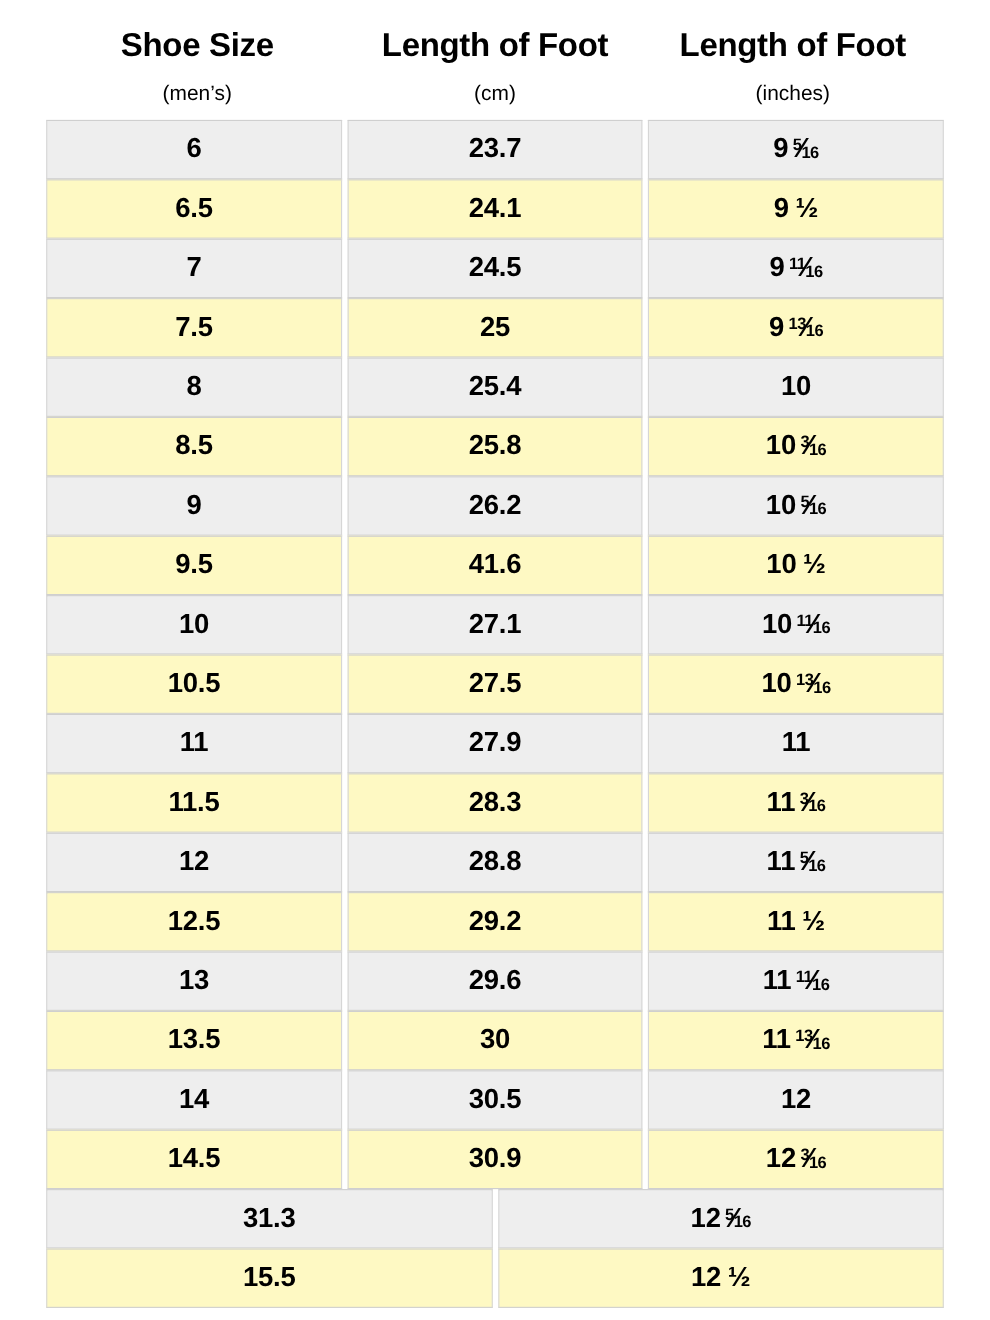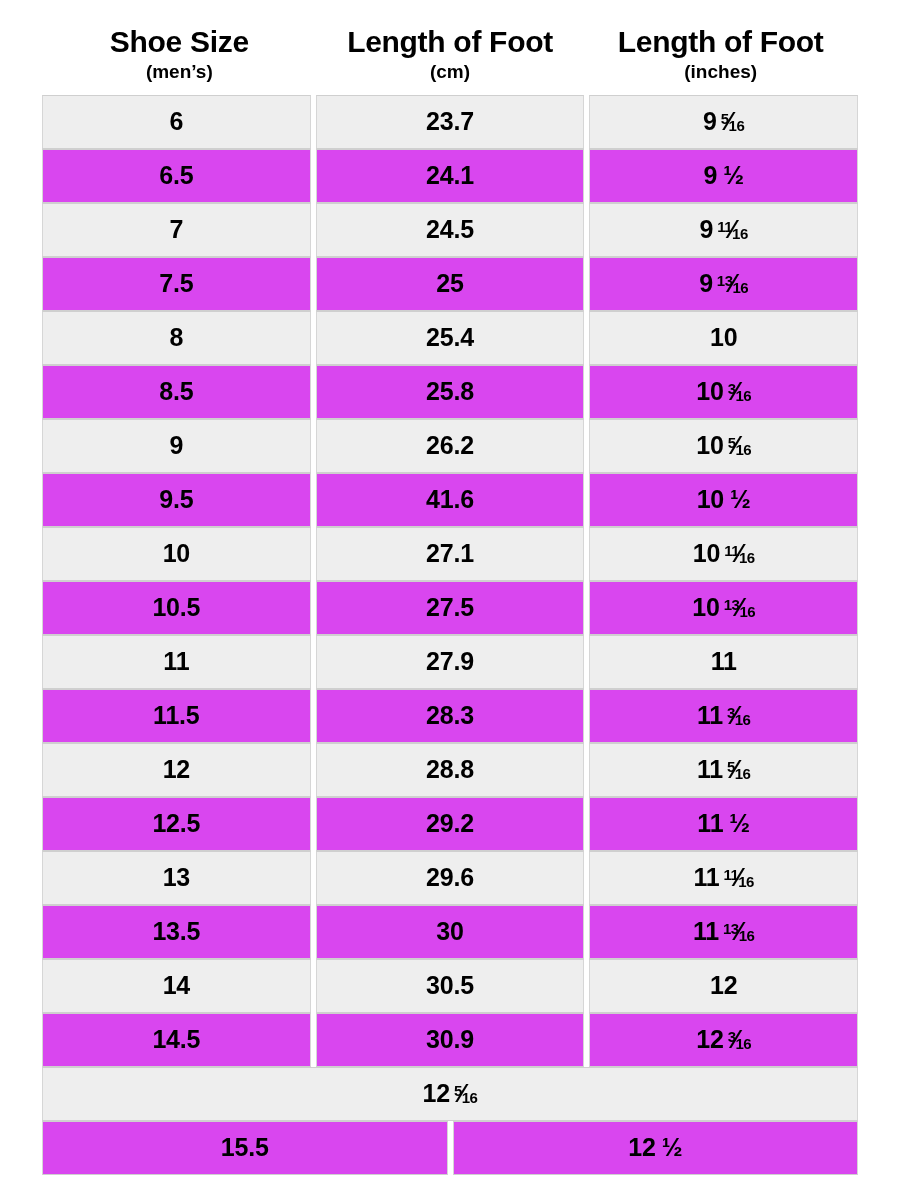--- a/index.html
+++ b/index.html
@@ -38,23 +38,23 @@
   }
   .header-title {
     font-size: 30px;
     font-weight: bold;
     line-height: 1.06;
     letter-spacing: -0.3px;
     white-space: nowrap;
   }
   .header-sub {
     font-size: 19px;
-    font-weight: bold;
+    font-weight: normal;
     line-height: 1.25;
-    margin-top: 2px;
+    margin-top: 16px;
     white-space: nowrap;
   }
 
   
   .table {
     width: 816px;
     margin: 11px auto 0 auto;
     box-sizing: border-box;
     border-collapse: separate;
     display: block;
@@ -80,21 +80,21 @@
     margin-right: 5px;
     letter-spacing: -0.2px;
   }
   .cell:last-child {
     margin-right: 0;
   }
   .row.shade .cell {
     background: #eeeeee;
   }
   .row.plain .cell {
-    background: #d946ef;
+    background: #fef9c3;
   }
 
   
   .whole {
     display: inline-block;
   }
   .frac {
     display: inline-block;
     font-size: 25px;
     margin-left: 4px;
@@ -277,20 +277,21 @@
       </div>
       <div class="row plain">
         <div class="cell">14.5</div>
         <div class="cell">30.9</div>
         <div class="cell">
           <span class="whole">12</span>
           <span class="frac"><span class="num">3</span><span class="sol">⁄</span><span class="den">16</span></span>
         </div>
       </div>
       <div class="row shade">
+        <div class="cell">31.3</div>
         <div class="cell">
           <span class="whole">12</span>
           <span class="frac"><span class="num">5</span><span class="sol">⁄</span><span class="den">16</span></span>
         </div>
       </div>
       <div class="row plain">
         <div class="cell">15.5</div>
         <div class="cell">
           <span class="whole">12</span>
           <span class="frac glyph">½</span>

